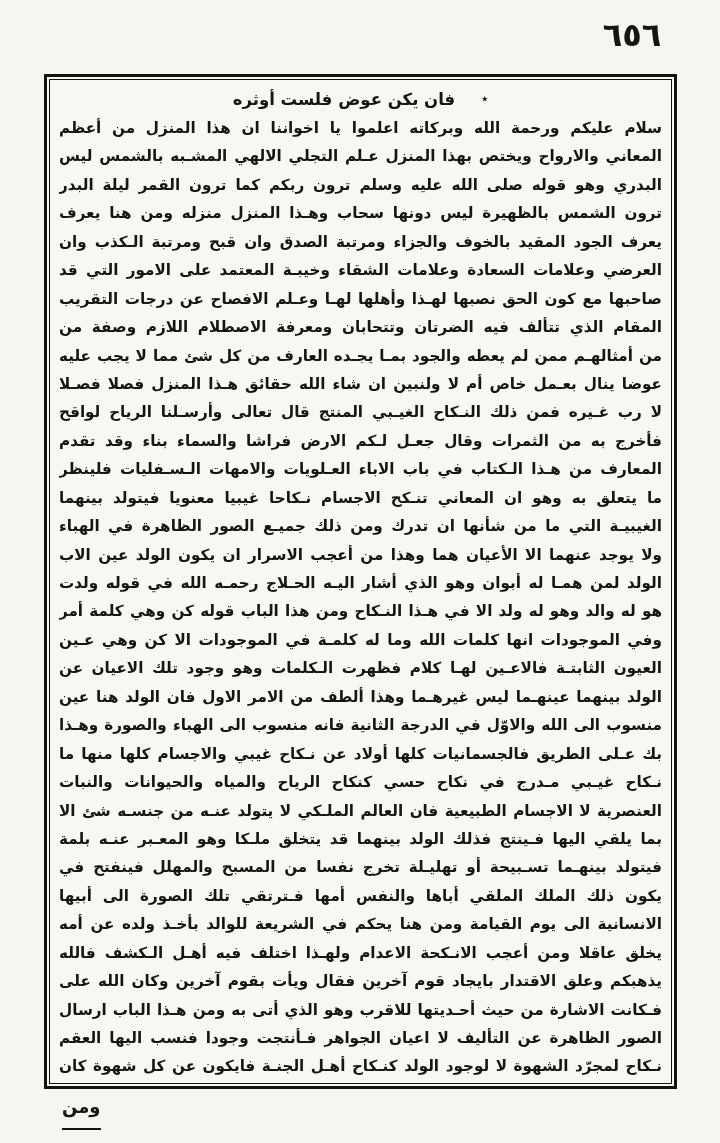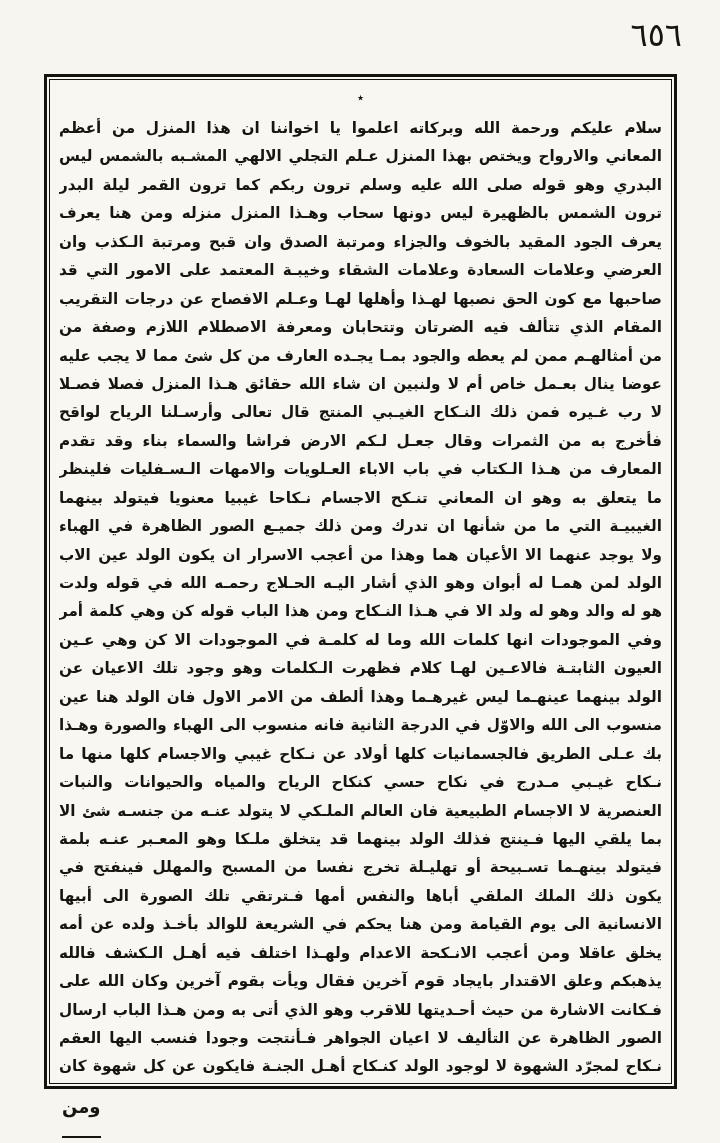--- a/index.html
+++ b/index.html
@@ -5,21 +5,21 @@
   html,body{margin:0;padding:0;}
   body{
     width:720px;height:1143px;position:relative;overflow:hidden;
     background:#f7f5f0;
     font-family:"DejaVu Sans",sans-serif;
     color:#17150f;
     -webkit-font-smoothing:antialiased;
   }
   .page-number{
     position:absolute;top:16px;left:582px;width:100px;
-    font-size:32px;font-weight:normal;text-align:right;
+    font-size:32px;font-weight:bold;text-align:center;
     letter-spacing:2px;direction:rtl;
   }
   .frame{
     position:absolute;top:74px;left:44px;width:633px;height:1015px;
     border:3px solid #15130e;background:#f9f7f2;box-sizing:border-box;
   }
   .frame-inner{
     position:absolute;inset:2px;border:1px solid #15130e;box-sizing:border-box;
     padding:5px 9px 0 9px;overflow:hidden;
   }
@@ -31,33 +31,34 @@
   .verse-sep{font-size:13px;position:relative;top:-2px;}
   .body-text{direction:rtl;}
   .tline{
     font-size:15.2px;font-weight:bold;line-height:28.45px;height:28.45px;
     text-align:justify;text-align-last:justify;white-space:normal;
     overflow:hidden;word-spacing:0.5px;
   }
   .catchword{
     position:absolute;top:1096px;left:62px;
     font-size:18px;font-weight:bold;direction:rtl;
-    border-bottom:2px solid #15130e;padding-bottom:19px;
+    border-bottom:2px solid #15130e;padding-bottom:11px;
   }
 </style>
 </head>
 <body>
 
 <div class="page-number">٦٥٦</div>
 
 <div class="frame">
   <div class="frame-inner">
 
     <div class="header-verse">
       <span class="verse-sep">٭</span>
+      <span>فان يكن عوض فلست أوثره</span>
     </div>
 
     <div class="body-text">
       <div class="tline">سلام عليكم ورحمة الله وبركاته اعلموا يا اخواننا ان هذا المنزل من أعظم المنازل قدرا هو منزل النـكاح الغيبي وهو نكاح</div>
       <div class="tline">المعاني والارواح ويختص بهذا المنزل عـلم التجلي الالهي المشـبه بالشمس ليس دونها سحاب دون التجـلي القمري</div>
       <div class="tline">البدري وهو قوله صلى الله عليه وسلم ترون ربكم كما ترون القمر ليلة البدر وليس لهذا التجلي مدخل في هـذا المنزل وكما</div>
       <div class="tline">ترون الشمس بالظهيرة ليس دونها سحاب وهـذا المنزل منزله ومن هنا يعرف وهو مظهر الهيّ عجيب ومن هـذا المنزل</div>
       <div class="tline">يعرف الجود المقيد بالخوف والجزاء ومرتبة الصدق وان قبح ومرتبة الـكذب وان حسن والغنى المـكتسب وهو الغنى</div>
       <div class="tline">العرضي وعلامات السعادة وعلامات الشقاء وخيبـة المعتمد على الامور التي قد نصبها الله للاعتماد عليها ولماذا يحجب</div>
       <div class="tline">صاحبها مع كون الحق نصبها لهـذا وأهلها لهـا وعـلم الافصاح عن درجات التقريب الالهيّ من حضرة اللسن ومعرفة</div>

